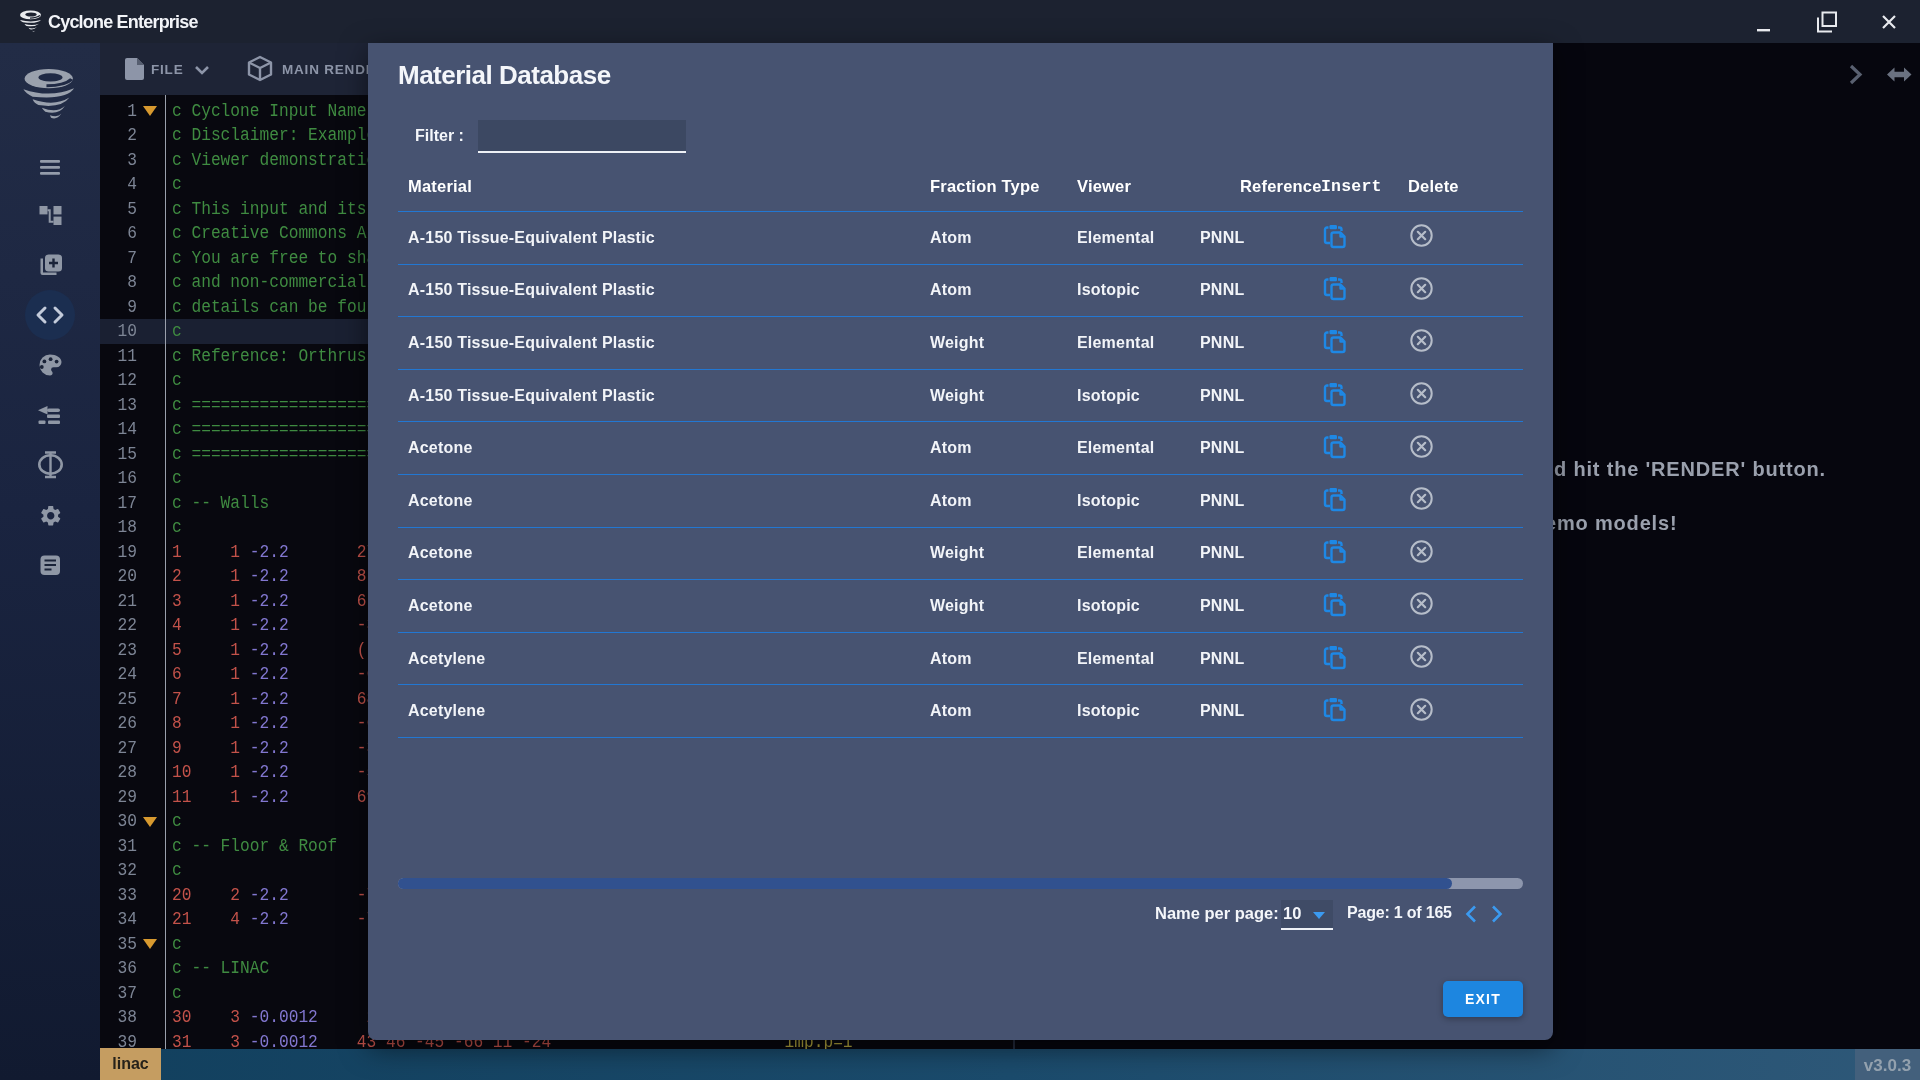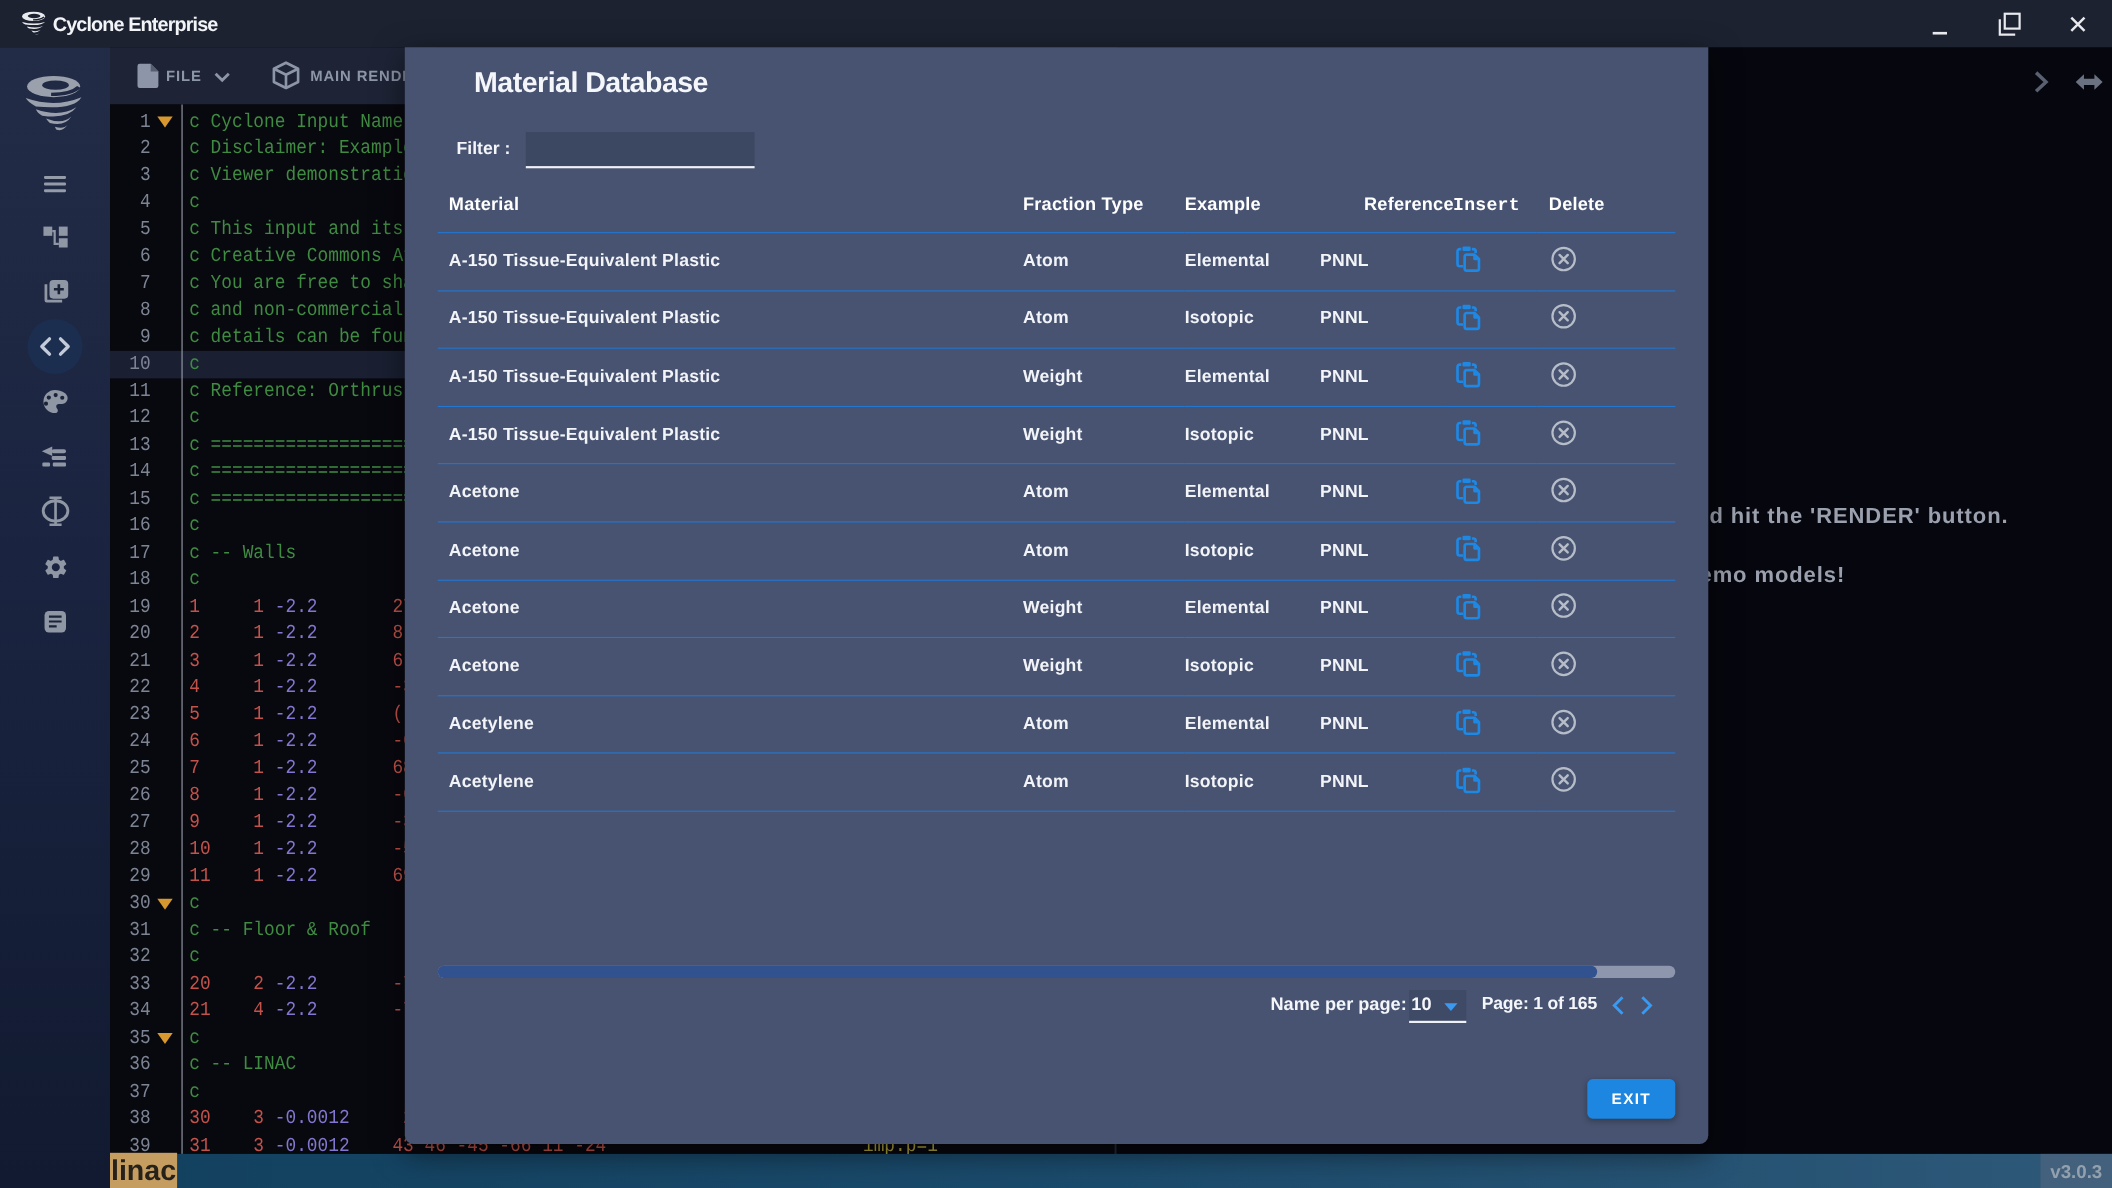--- a/index.html
+++ b/index.html
@@ -26,27 +26,27 @@
   #codebody { left:172px; top:98.7px; color:#c8ccd4; transform:scaleX(0.9); transform-origin:left top; }
   .g { color:#3f8b41; } .r { color:#c3524a; } .v { color:#8277d0; } .y { color:#b3a53d; }
   .fold { position:absolute; width:0; height:0; border-left:7px solid transparent; border-right:7px solid transparent; border-top:10px solid #d7992f; }
 
   
   #renderpane { left:1013px; top:43px; width:907px; height:1006px; background:#06060e; }
   .hinttext { position:absolute; color:#9aa0ad; font-size:20px; font-weight:700; letter-spacing:.82px; }
 
   
   #bottombar { left:100px; top:1049px; width:1820px; height:31px; background:linear-gradient(90deg,#12405e 0%, #1b4b6c 50%, #2e5878 100%); }
-  #linactab { left:100px; top:1048px; width:61px; height:32px; background:#c59d61; color:#26221a; font-size:26px; font-weight:700; text-align:center; line-height:32px; }
+  #linactab { left:100px; top:1048px; width:61px; height:32px; background:#c59d61; color:#26221a; font-size:16px; font-weight:700; text-align:center; line-height:32px; }
   #version { left:1855px; top:1049px; width:65px; height:31px; background:#43607c; color:#93a1ae; font-size:17px; font-weight:700; text-align:center; line-height:33px; }
 
   
   #modal { left:368px; top:43px; width:1185px; height:997px; background:#475371; border-radius:0 0 8px 8px; box-shadow:0 8px 28px rgba(0,0,0,.5); }
   .m { position:absolute; color:#f4f6fa; }
-  #mtitle { left:30px; top:17px; font-size:26px; font-weight:700; letter-spacing:-0.5px;margin-left:33px; }
+  #mtitle { left:30px; top:17px; font-size:26px; font-weight:700; letter-spacing:-0.5px; }
   #filterlabel { left:47px; top:84px; font-size:16px; font-weight:700; }
   #filterinput { left:110px; top:77px; width:208px; height:33px; background:#3c4862; border-bottom:2px solid #eef1f6; }
   table#mats { position:absolute; left:30px; top:168px; width:1125px; border-collapse:collapse; border-top:1px solid #2277d2; }
   #mats td { height:52.6px; border-bottom:1px solid #2277d2; font-size:16px; font-weight:700; color:#f2f4f8; letter-spacing:.2px; padding:0; vertical-align:middle; }
   .c1 { width:532px; padding-left:10px !important; }
   .c2 { width:147px; } .c3 { width:123px; } .c4 { width:111px; } .c5 { width:86px; } .c6 { width:126px; }
   #thead { left:30px; top:143px; width:1125px; height:0; }
   .hcell { position:absolute; top:0; transform:translateY(-50%); font-size:16.5px; font-weight:700; color:#fff; letter-spacing:.2px; }
 
   
@@ -251,21 +251,21 @@
   <div class="abs" id="linactab">linac</div>
   <div class="abs" id="version">v3.0.3</div>
 
   <div class="abs" id="modal">
     <div class="m" id="mtitle">Material Database</div>
     <div class="m" id="filterlabel">Filter :</div>
     <div class="m" id="filterinput"></div>
     <div class="m" id="thead">
       <span class="hcell" style="left:10px;">Material</span>
       <span class="hcell" style="left:532px;">Fraction Type</span>
-      <span class="hcell" style="left:679px;">Example</span>
+      <span class="hcell" style="left:679px;">Viewer</span>
       <span class="hcell" style="left:842px;">Reference</span>
       <span class="hcell" style="left:923px;font-family:Liberation Mono, monospace;">Insert</span>
       <span class="hcell" style="left:1010px;">Delete</span>
     </div>
     <table id="mats">
         <tbody id="matbody">
 <tr>
             <td class="c1">A-150 Tissue-Equivalent Plastic</td>
             <td class="c2">Atom</td>
             <td class="c3">Elemental</td>

